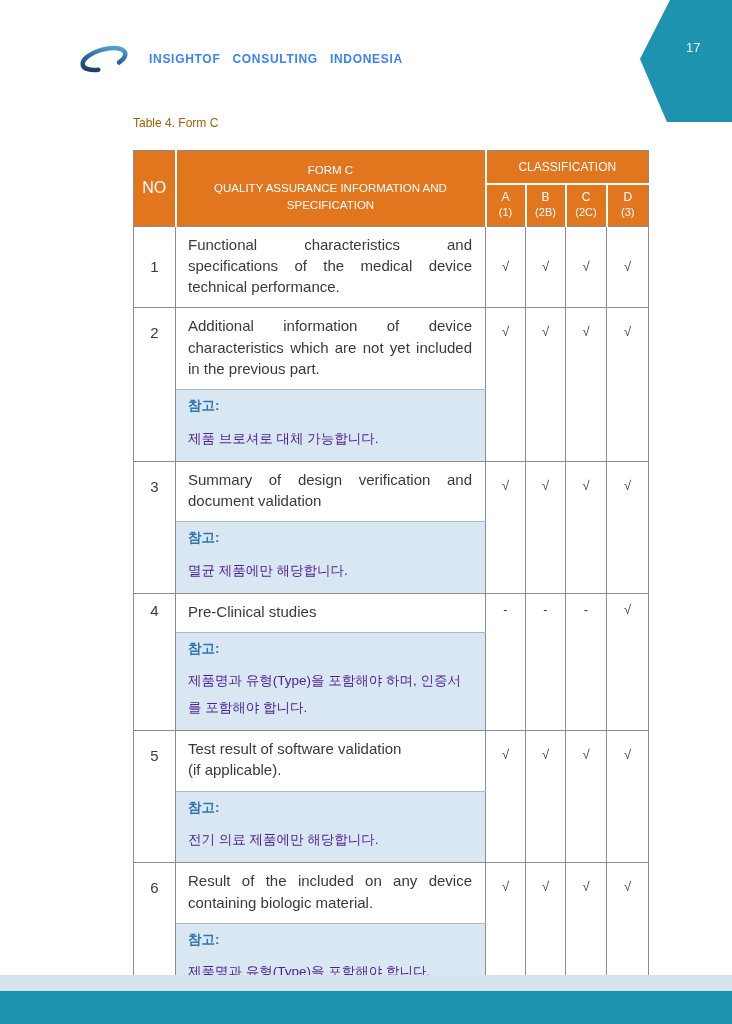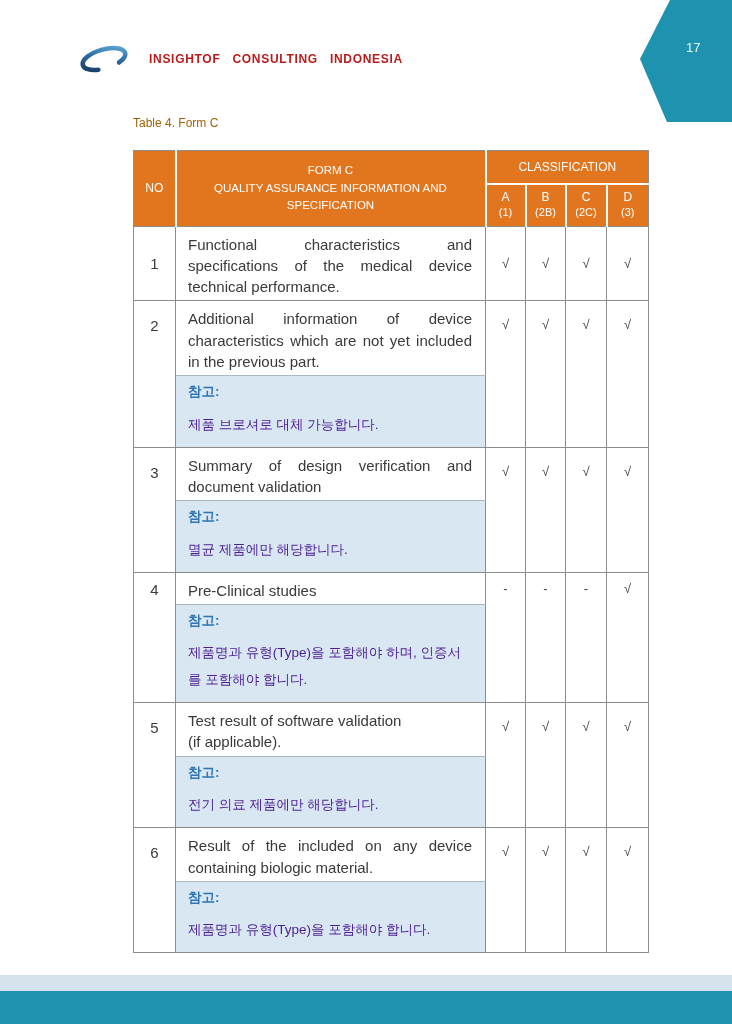--- a/index.html
+++ b/index.html
@@ -23,21 +23,21 @@
     display: flex;
     align-items: center;
     gap: 18px;
   }
   .brand-logo { width: 54px; height: 38px; display: block; }
   .brand-text {
     font-size: 12px;
     font-weight: 700;
     letter-spacing: 0.7px;
     word-spacing: 8px;
-    color: #b91c1c;
+    color: #3b82f6;
   }
 
   .corner {
     position: absolute;
     top: 0;
     right: 0;
     width: 92px;
     height: 122px;
     background: #1e93af;
     clip-path: polygon(32.6% 0, 100% 0, 100% 100%, 29.3% 100%, 0 48.4%);
@@ -72,37 +72,37 @@
 
   
   thead th {
     background: #e2761f;
     color: #ffffff;
     font-weight: 400;
     border: 2px solid #ffffff;
     vertical-align: middle;
     text-align: center;
   }
-  th.th-no   { font-size: 12px; border-left: 1px solid #8c8c8c; border-top: 1px solid #8c8c8c; border-bottom: 1px solid #8c8c8c; }
+  th.th-no   { font-size: 16px; border-left: 1px solid #8c8c8c; border-top: 1px solid #8c8c8c; border-bottom: 1px solid #8c8c8c; }
   th.th-form { font-size: 11.5px; line-height: 1.5; white-space: pre-line; border-top: 1px solid #8c8c8c; border-bottom: 1px solid #8c8c8c; padding: 6px 4px; }
   th.th-class{ font-size: 12px; height: 33px; border-top: 1px solid #8c8c8c; border-right: 1px solid #8c8c8c; }
   th.th-sub  { border-bottom: 1px solid #8c8c8c; padding: 4px 0 6px 0; }
   th.th-sub.last { border-right: 1px solid #8c8c8c; }
   .th-sub .letter { font-size: 12px; line-height: 1.35; }
   .th-sub .code   { font-size: 11px; line-height: 1.35; }
 
   tbody td { border: 1px solid #8c8c8c; background: #ffffff; }
 
   td.no {
     text-align: center;
     font-size: 15px;
     color: #3a3a3a;
   }
   td.desc {
-    padding: 7px 13px 3px 12px;
+    padding: 7px 13px 10px 12px;
     font-size: 15px;
     line-height: 1.42;
     color: #3a3a3a;
     text-align: justify;
     white-space: pre-line;
     vertical-align: top;
     margin-top: 24px;
   }
   td.mark {
     text-align: center;

